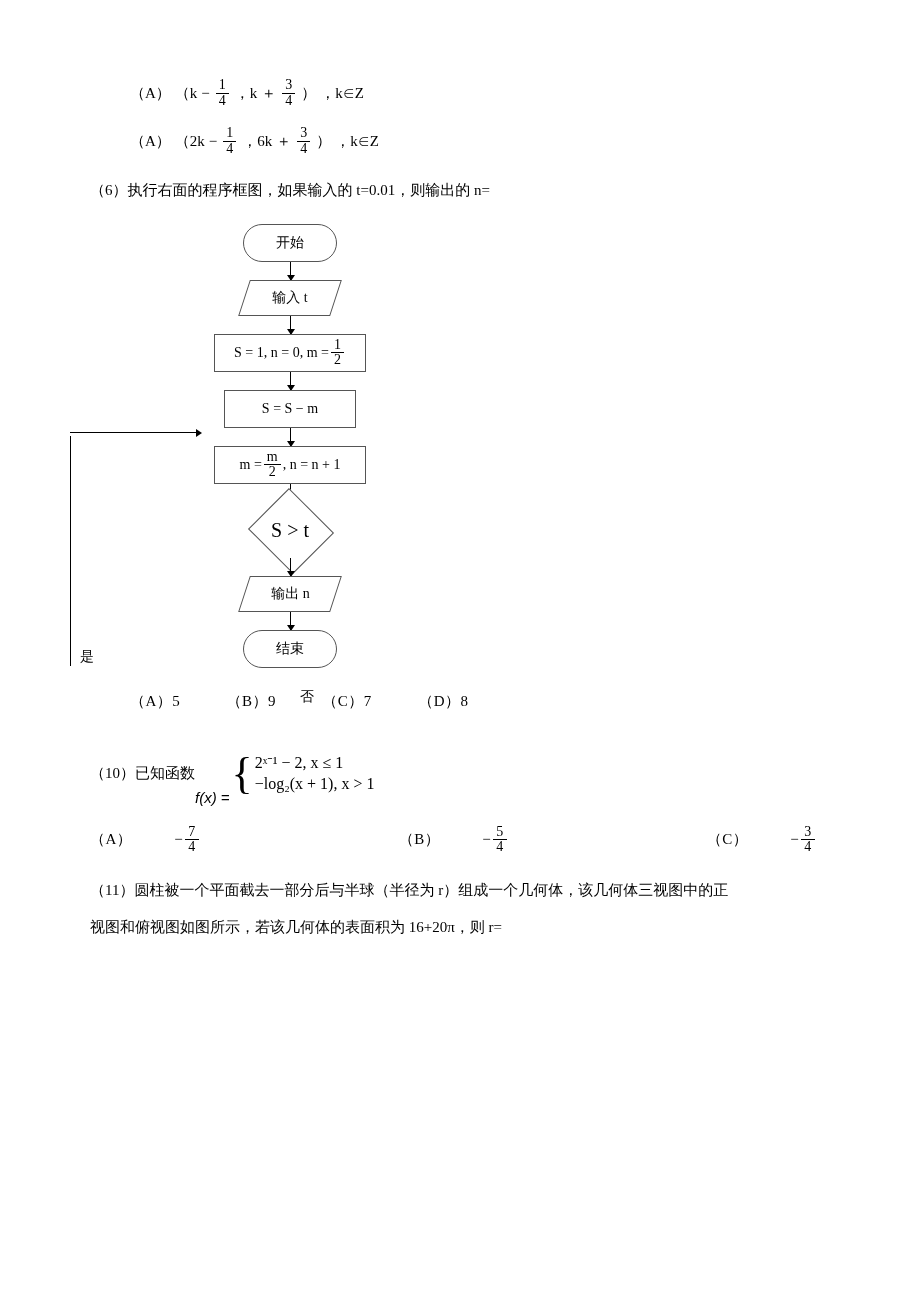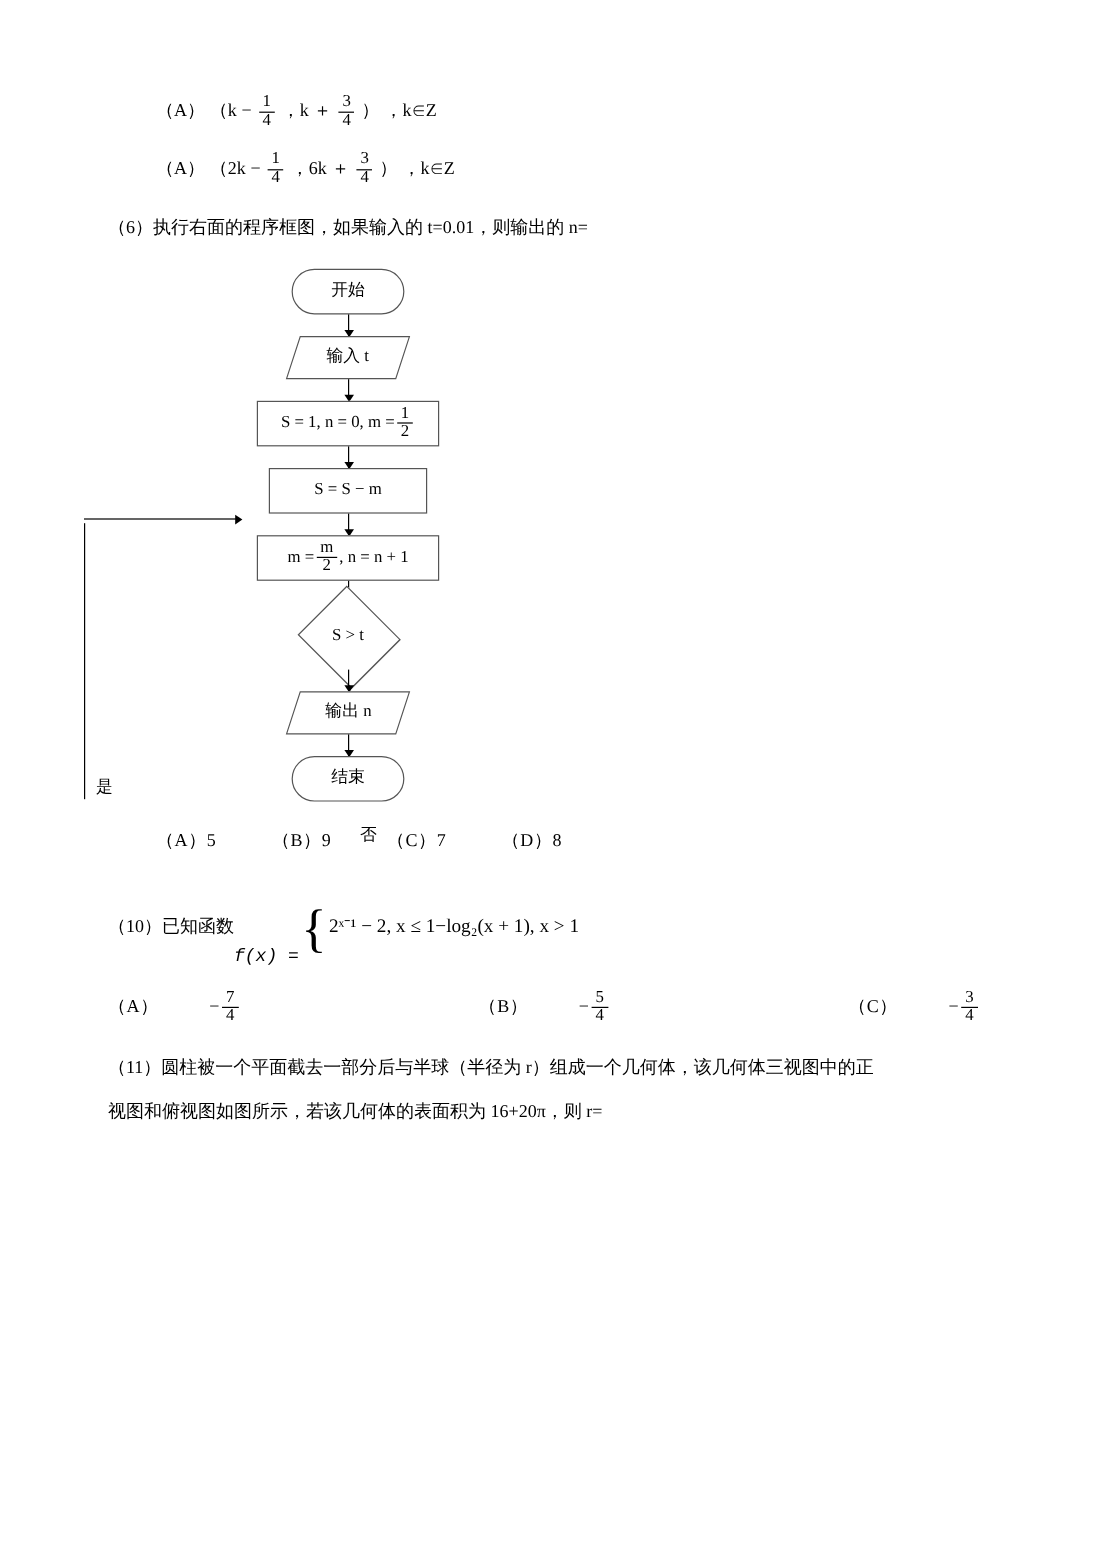--- a/index.html
+++ b/index.html
@@ -54,43 +54,43 @@
   .fc-rect { width: 150px; height: 36px; }
   .fc-rect.narrow { width: 130px; }
   .fc-diamond-wrap { position: relative; width: 80px; height: 56px; }
   .fc-diamond {
     width: 56px; height: 56px;
     border: 1.5px solid #555;
     transform: rotate(45deg) scaleX(1.1);
     position: absolute; left: 12px; top: 0;
     background:#fff;
   }
-  .fc-diamond-label { position: absolute; left:0; top:0; width:80px; height:56px; display:flex; align-items:center; justify-content:center; font-size:14px; }
+  .fc-diamond-label { position: absolute; left:0; top:0; width:80px; height:56px; display:flex; align-items:center; justify-content:center; font-size:20px; }
   .fc-arrow {
     width: 0; height: 18px; border-left: 1.5px solid #000; position: relative; margin: 0 auto;
   }
   .fc-arrow::after {
     content:""; position:absolute; bottom:-1px; left:-4px;
     border-left:4px solid transparent; border-right:4px solid transparent; border-top:6px solid #000;
   }
   .fc-col { display:flex; flex-direction:column; align-items:center; position:relative; }
   .loop-line {
     position:absolute; border:1.5px solid #000; border-right:none; border-bottom:none;
   }
   .side-label { position:absolute; font-size:14px; }
   .answer-row { margin: 14px 0 22px 40px; letter-spacing: 0.5px; }
   .answer-row span { margin-right: 42px; }
   .piecewise {
     display:inline-flex; align-items:center; vertical-align:middle; margin: 0 2px;
   }
   .brace {
     font-size: 44px; line-height: 40px; font-family: serif; margin-right:2px;
   }
-  .cases { display:flex; flex-direction:row; font-size:16px; line-height:1.3; }
-  .math { font-family: Liberation Mono, monospace; font-style: italic; margin-top: 47px; }
+  .cases { display:flex; flex-direction:column; font-size:16px; line-height:1.3; }
+  .math { font-family: Liberation Sans, sans-serif; font-style: italic; margin-top: 47px; }
 </style>
 </head>
 <body>
 
 <div class="option-line">
   <span>（A）</span>
   <span>（k</span>
   <span>−</span>
   <span class="frac">
     <span class="num">1</span>

